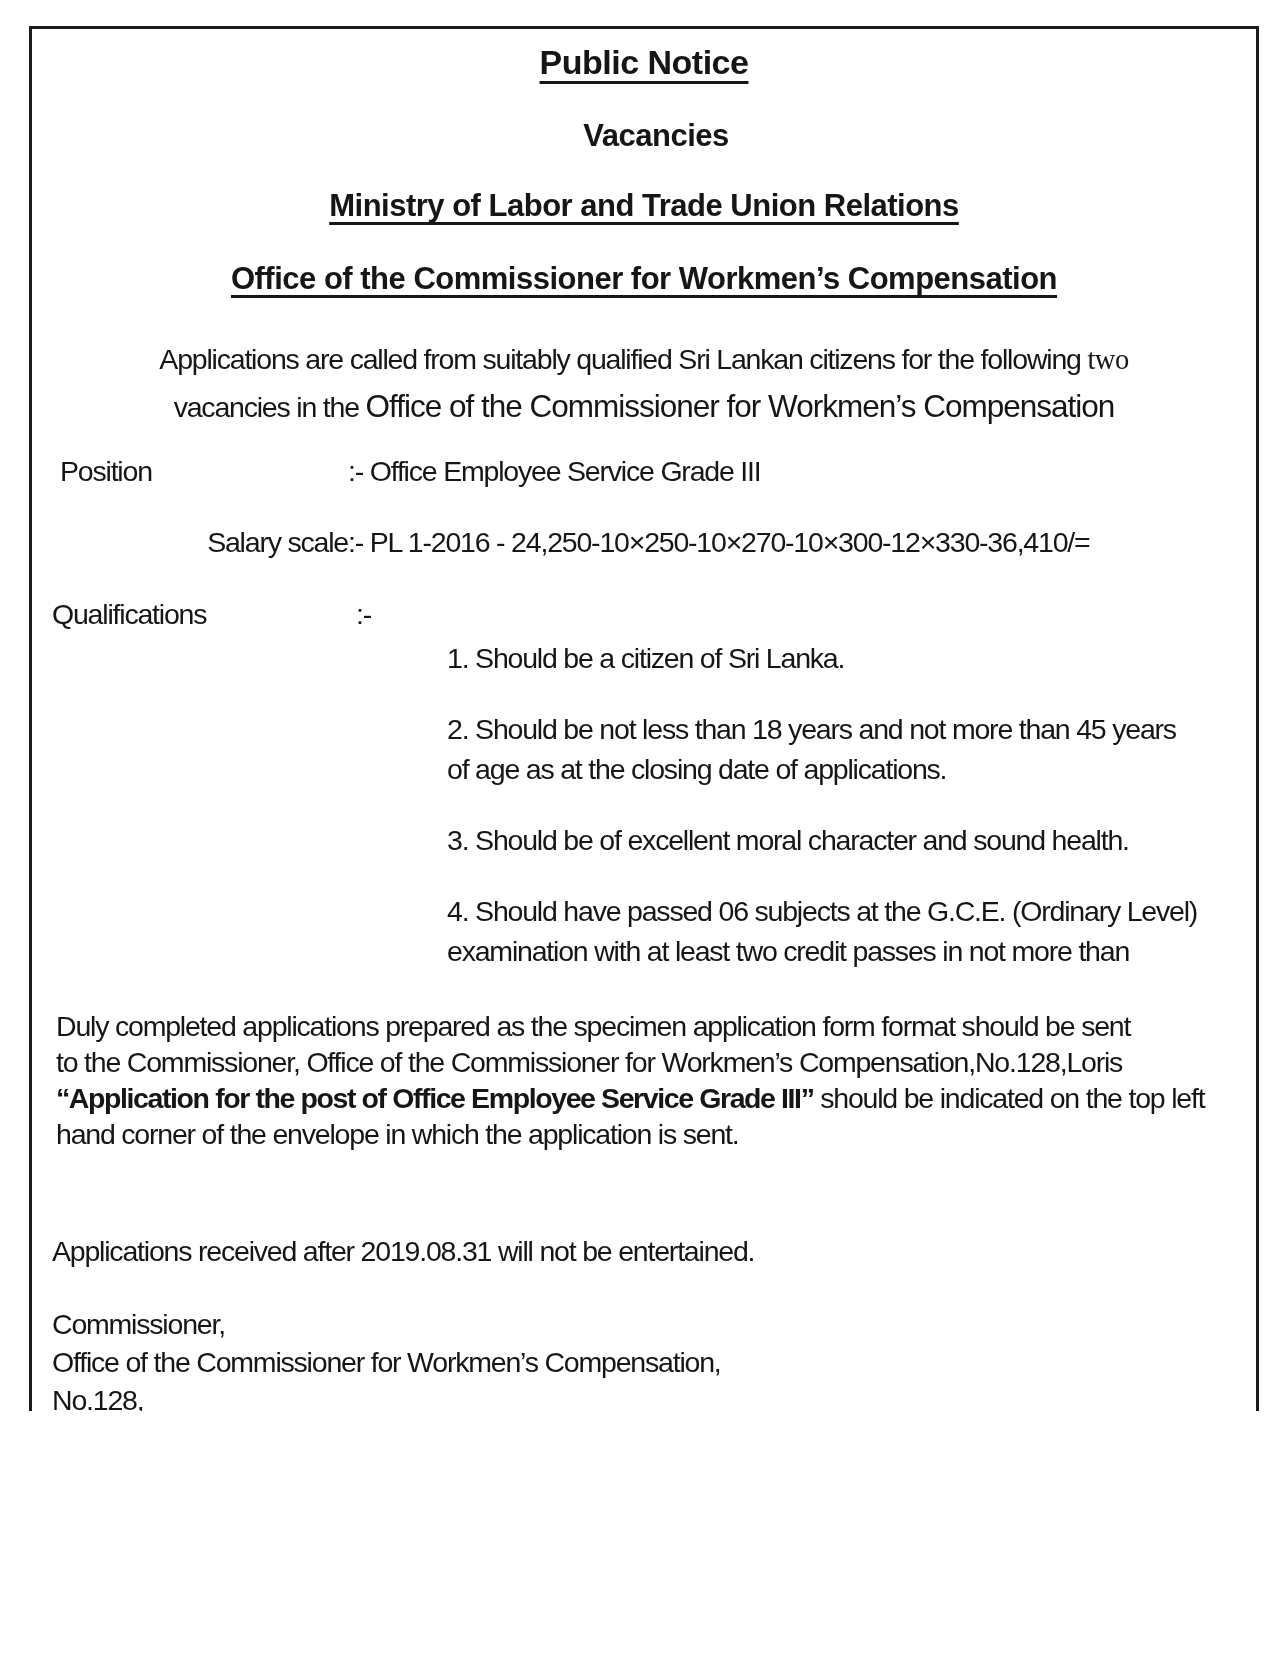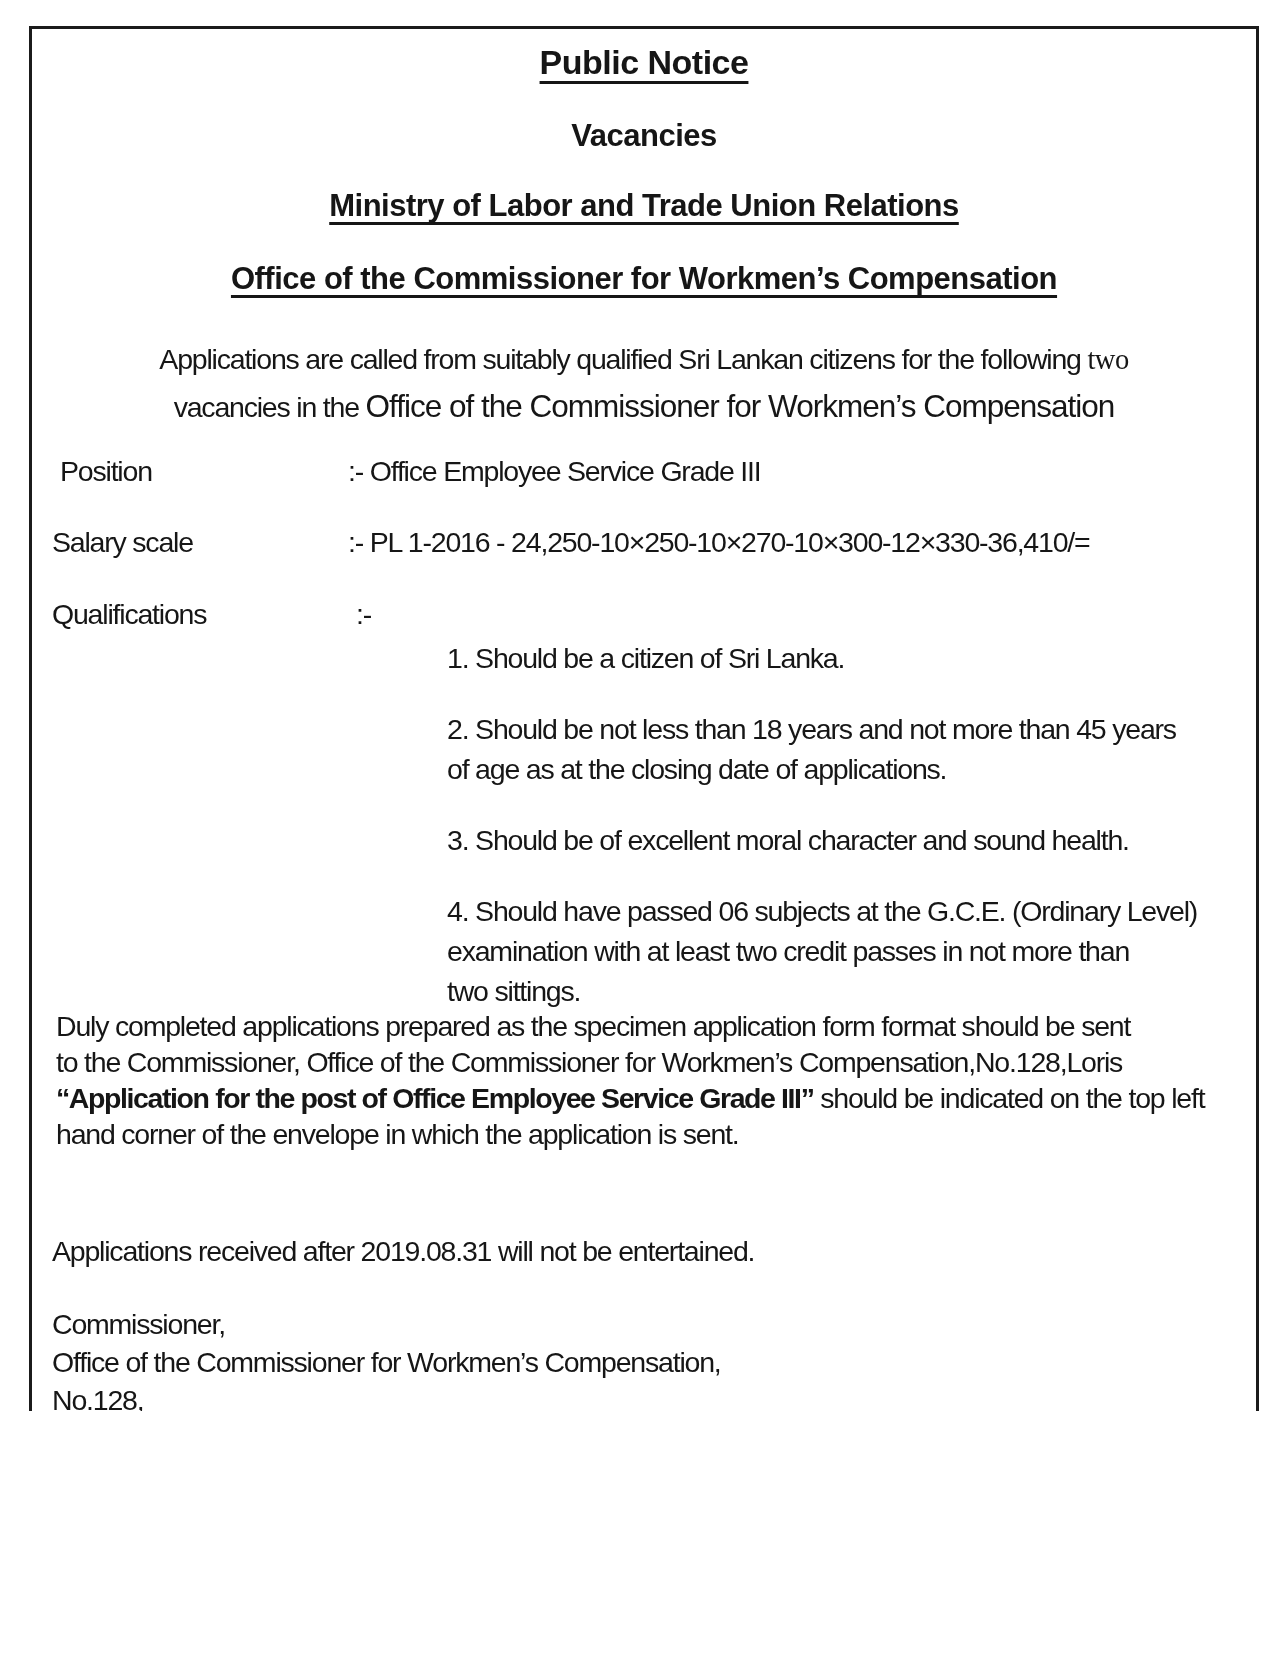--- a/index.html
+++ b/index.html
@@ -49,37 +49,37 @@
 </style>
 </head>
 <body>
 
 <div class="sheet">
 
   <div class="frame"></div>
 
   <div class="abs center h1" style="top:43px;">Public Notice</div>
 
-  <div class="abs center h2" style="top:118px;">Vacancies</div>
+  <div class="abs center h2" style="top:118px;margin-left:12px;">Vacancies</div>
 
   <div class="abs center h2 h2u" style="top:188px;">Ministry of Labor and Trade Union Relations</div>
 
   <div class="abs center h2 h2u" style="top:261px;">Office of the Commissioner for Workmen’s Compensation</div>
 
   <div class="abs center body-text intro" style="top:336px;">
     <div><span>Applications are called from suitably qualified Sri Lankan citizens for the following </span><span class="serif">two</span></div>
     <div><span>vacancies in the </span><span class="office-seg">Office of the Commissioner for Workmen’s Compensation</span></div>
   </div>
 
   <div class="abs row body-text" style="top:455px;">
     <div class="lab indent">Position</div>
     <div><span>:-</span> <span>Office Employee Service Grade III</span></div>
   </div>
 
-  <div class="abs row body-text" style="top:526px;">
+  <div class="abs row body-text" style="top:526px;text-align:right;">
     <div class="lab">Salary scale</div>
     <div><span>:-</span> <span>PL 1-2016 - 24,250-10×250-10×270-10×300-12×330-36,410/=</span></div>
   </div>
 
   <div class="abs row body-text" style="top:598px;gap:8px;">
     <div class="lab">Qualifications</div>
     <div class="sep">:-</div>
   </div>
 
   <div class="abs body-text qual-items">
@@ -89,21 +89,20 @@
     <div class="qitem">
       <div class="qline">2. Should be not less than 18 years and not more than 45 years</div>
       <div class="qline">of age as at the closing date of applications.</div>
     </div>
     <div class="qitem">
       <div class="qline">3. Should be of excellent moral character and sound health.</div>
     </div>
     <div class="qitem">
       <div class="qline">4. Should have passed 06 subjects at the G.C.E. (Ordinary Level)</div>
       <div class="qline">examination with at least two credit passes in not more than</div>
-      <div class="qline">two sittings.</div>
     </div>
   </div>
 
   <div class="abs para body-text" style="top:1008px;">
     <div class="pline">Duly completed applications prepared as the specimen application form format should be sent</div>
     <div class="pline">to the Commissioner, Office of the Commissioner for Workmen’s Compensation,No.128,Loris</div>
     <div class="flow"><span class="bold-seg">“Application for the post of Office Employee Service Grade III”</span><span> should be indicated on the top left hand corner of the envelope in which the application is sent.</span></div>
   </div>
 
   <div class="abs body-text pline" style="top:1235px; left:52px;">Applications received after 2019.08.31 will not be entertained.</div>

